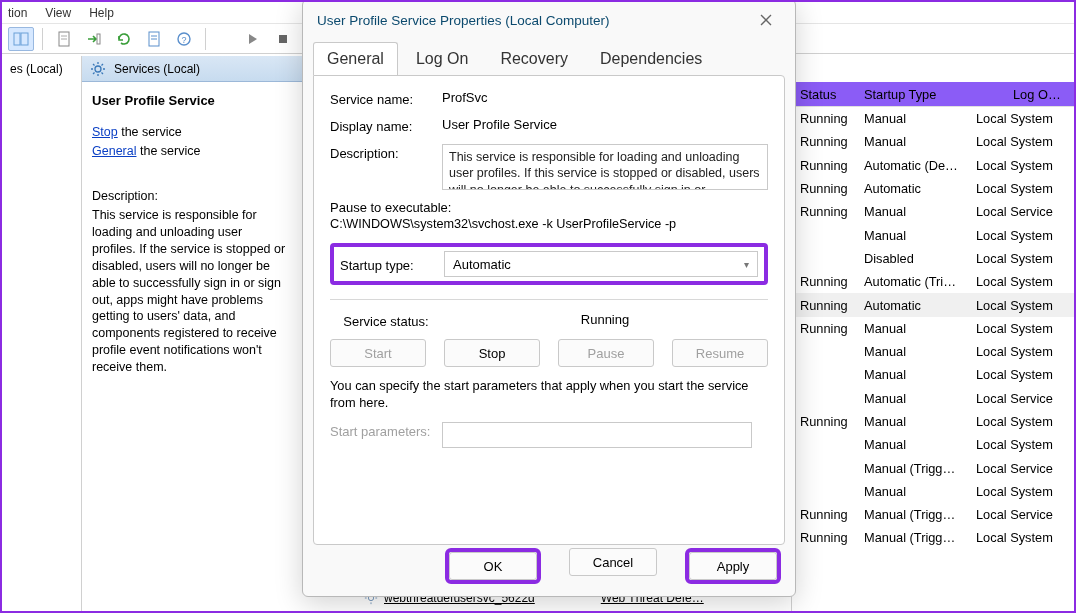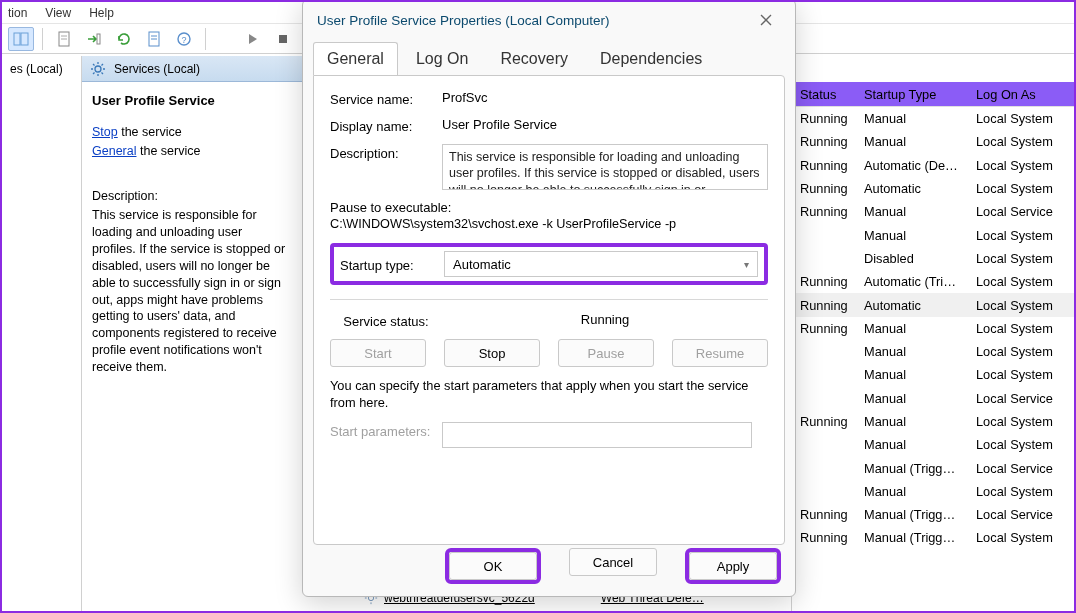--- a/index.html
+++ b/index.html
@@ -23,21 +23,21 @@
   .svc-name{ font-weight:700; margin-bottom:14px; font-size:13px;}
   .linkline{ margin-bottom:3px;}
   .link{ color:#0a3fc4; text-decoration:underline; cursor:pointer;}
   .desc-heading{ margin-top:28px;}
   .desc-body{ margin-top:2px; }
   .svc-table{ flex:1; position:relative;}
   
   .rightgrid{ position:absolute; top:80px; left:790px; right:0; bottom:0; font-size:12.8px; overflow:hidden;}
   .grid-head{ display:flex; height:25px; align-items:center; border-bottom:1px solid #e0e0e0; position:sticky; top:0; background:#8b5cf6;}
   .gh{ padding:0 8px; color:#000; white-space:nowrap; overflow:hidden; text-overflow:ellipsis;}
-  .gh1{width:64px;} .gh2{width:112px;} .gh3{flex:1;}
+  .gh1{width:64px;} .gh2{width:112px;} .gh3{flex:1;margin-left:37px;}
   .grow{ display:flex; height:23.3px; align-items:center;}
   .grow.hi{ background:#f0f0f0;}
   .gc{ padding:0 8px; white-space:nowrap; overflow:hidden; text-overflow:ellipsis;}
   .gc1{width:64px;} .gc2{width:112px;} .gc3{flex:1;}
 
   .bottom-svc{ position:absolute; left:362px; bottom:6px; font-size:12px; display:flex; align-items:center; gap:6px;text-decoration:underline;}
   .mini-gear{width:14px;height:14px;}
 
   
   .dialog{ position:absolute; top:-3px; left:300px; width:494px; height:598px; background:#f9f9f9; border:1px solid #b8b8b8; border-radius:6px; box-shadow:0 6px 28px rgba(0,0,0,.18);}

